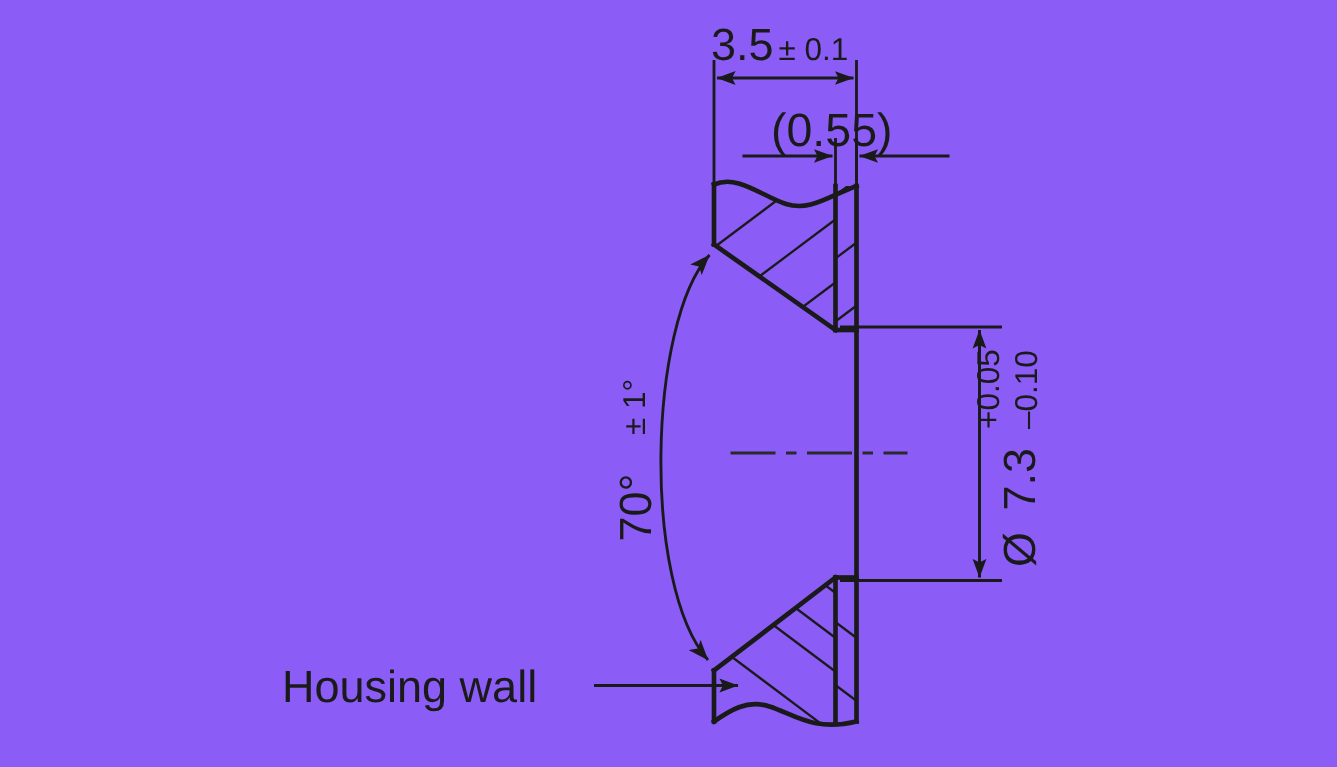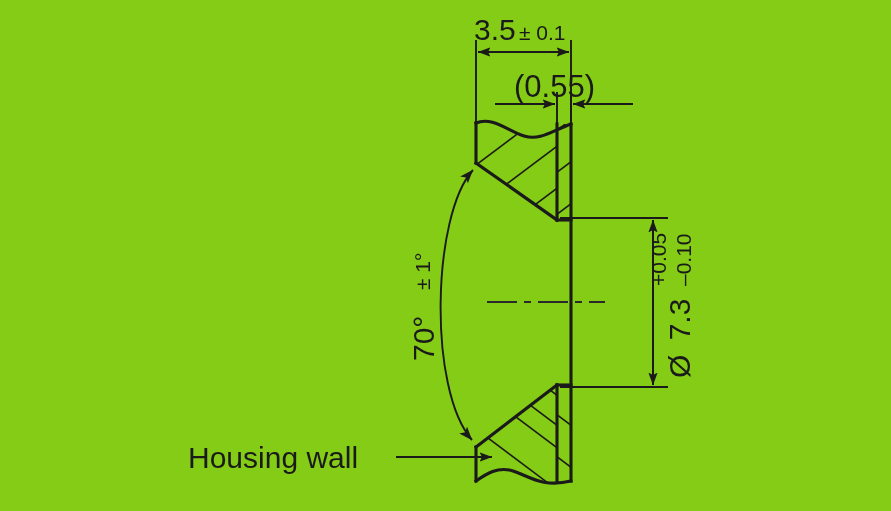--- a/index.html
+++ b/index.html
@@ -7,21 +7,21 @@
     padding: 0;
     background: #ffffff;
   }
   body {
     font-family: "Liberation Sans", sans-serif;
   }
   #drawing-root {
     position: relative;
     width: 891px;
     height: 511px;
-    background: #84cc16;
+    background: #8b5cf6;
     overflow: hidden;
   }
   svg#tech-drawing {
     display: block;
     width: 891px;
     height: 511px;
   }
   .lbl {
     font-family: "Liberation Sans", sans-serif;
     fill: #1a1a1a;

